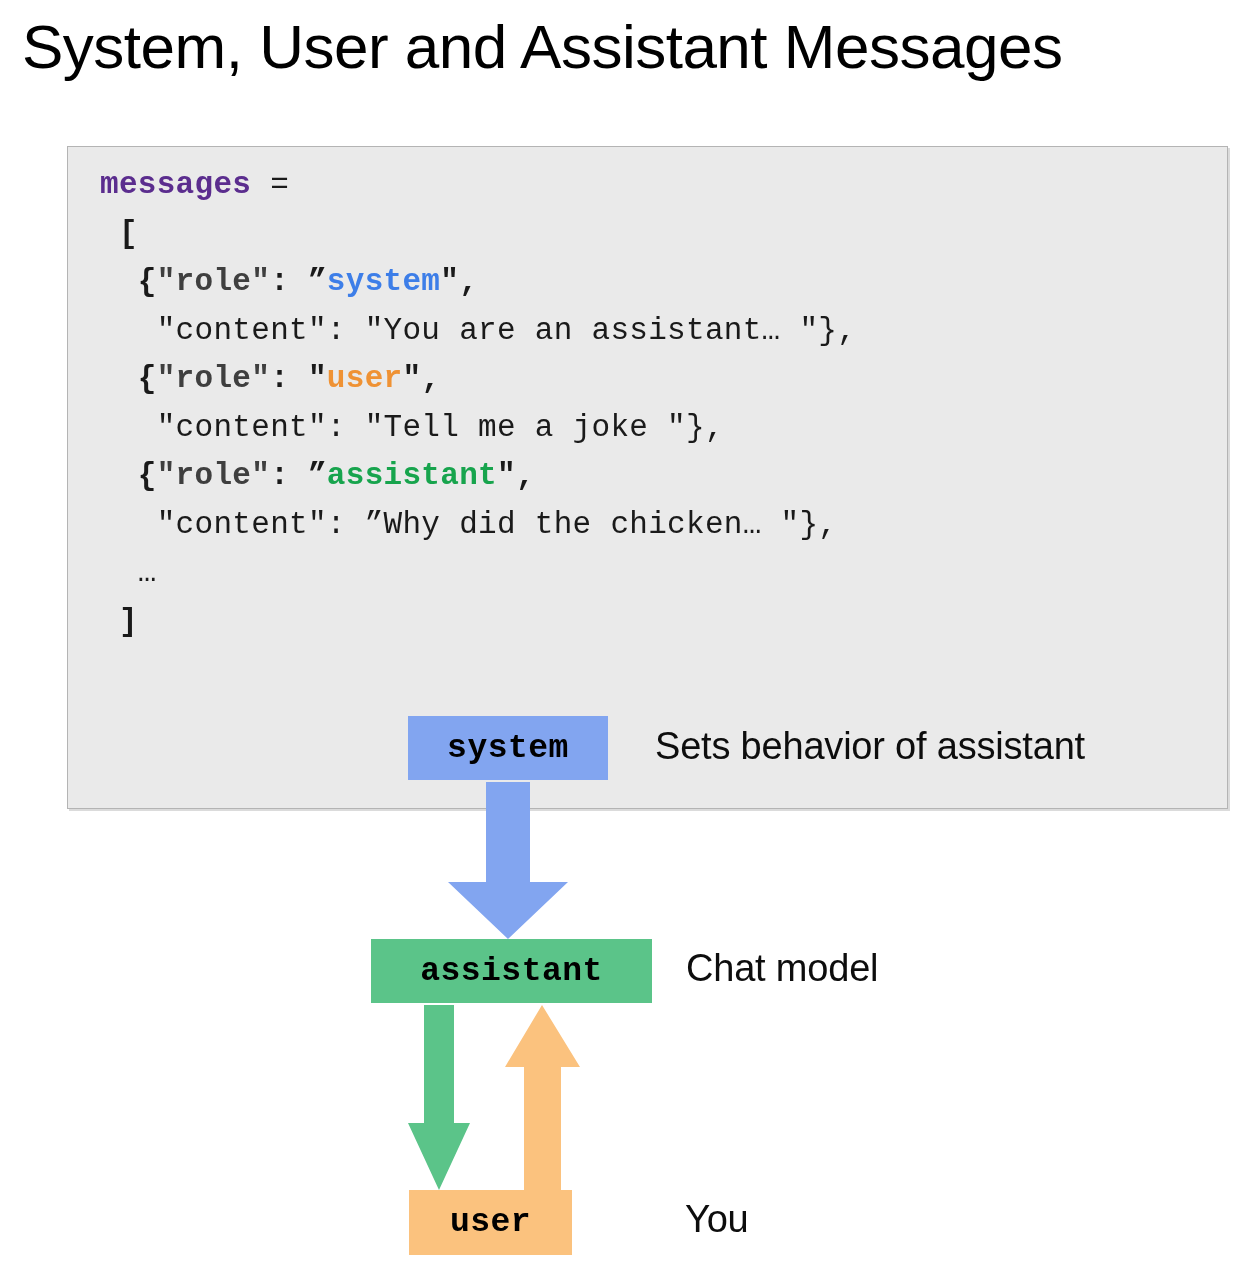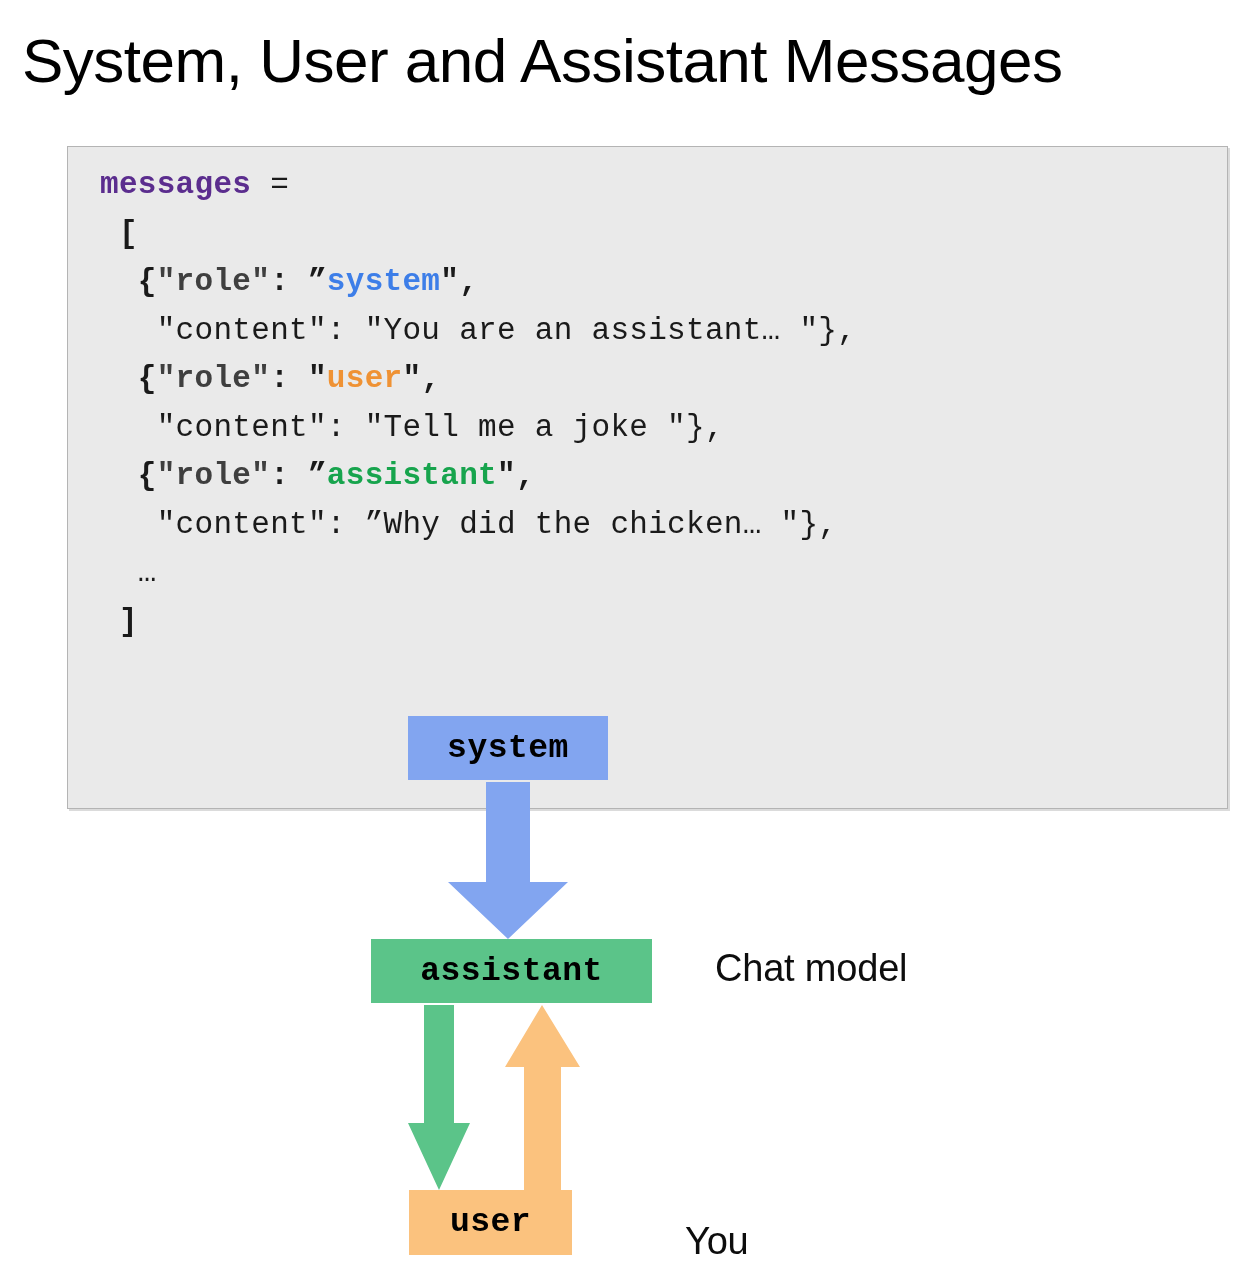--- a/index.html
+++ b/index.html
@@ -22,21 +22,20 @@
     left: 22px;
     top: 14px;
     width: 1220px;
     font-family: "Liberation Sans", sans-serif;
     font-size: 62px;
     font-weight: 500;
     letter-spacing: -0.5px;
     line-height: 1.08;
     color: #000000;
     white-space: nowrap;
-    margin-top: 14px;
   }
 
   
   #code-block {
     position: absolute;
     left: 67px;
     top: 146px;
     width: 1161px;
     height: 663px;
     background: #eaeaea;
@@ -86,42 +85,43 @@
   .role-desc {
     position: absolute;
     font-family: "Liberation Sans", sans-serif;
     font-size: 38px;
     font-weight: 400;
     color: #0d0d0d;
     white-space: nowrap;
     letter-spacing: -0.2px;
   }
   #desc-system    { left: 655px; top: 35px; }
-  #desc-assistant { left: 686px; top: 257px; margin-left: 29px; }
-  #desc-user      { left: 685px; top: 530px; text-align: right; }
+  #desc-assistant { left: 686px; top: 257px; }
+  #desc-user      { left: 685px; top: 508px; text-align: right; }
 
   .arrow-svg { position: absolute; }
   #arrow-system-assistant { left: 448px; top: 92px;  width: 120px; height: 157px; }
   #arrow-assistant-user   { left: 408px; top: 315px; width: 62px;  height: 185px; }
   #arrow-user-assistant   { left: 505px; top: 315px; width: 75px;  height: 185px; }
 </style>
 </head>
 <body>
 
 <div id="slide-title">System, User and Assistant Messages</div>
 
 <div id="code-block">
   <div id="code-lines"><span class="code-line"><span class="tok-var">messages</span><span class="tok-plain"> = </span></span><span class="code-line"><span class="tok-punct"> [</span></span><span class="code-line"><span class="tok-punct">  {</span><span class="tok-key">"role"</span><span class="tok-punct">: </span><span class="tok-punct">”</span><span class="tok-system">system</span><span class="tok-punct">",</span></span><span class="code-line"><span class="tok-plain">   "content": "You are an assistant… "},</span></span><span class="code-line"><span class="tok-punct">  {</span><span class="tok-key">"role"</span><span class="tok-punct">: </span><span class="tok-punct">"</span><span class="tok-user">user</span><span class="tok-punct">",</span></span><span class="code-line"><span class="tok-plain">   "content": "Tell me a joke "},</span></span><span class="code-line"><span class="tok-punct">  {</span><span class="tok-key">"role"</span><span class="tok-punct">: </span><span class="tok-punct">”</span><span class="tok-asst">assistant</span><span class="tok-punct">",</span></span><span class="code-line"><span class="tok-plain">   "content": ”Why did the chicken… "},</span></span><span class="code-line"><span class="tok-plain">  …</span></span><span class="code-line"><span class="tok-punct"> ]</span></span></div>
 </div>
 
 <div id="diagram">
 
   <div class="role-box" id="box-system">
     <span>system</span>
   </div>
+  <div class="role-desc" id="desc-system">Sets behavior of assistant</div>
 
   <svg class="arrow-svg" id="arrow-system-assistant" viewBox="0 0 120 157">
     <polygon points="38,0 82,0 82,100 120,100 60,157 0,100 38,100" fill="#82a5f0"></polygon>
   </svg>
 
   <div class="role-box" id="box-assistant">
     <span>assistant</span>
   </div>
   <div class="role-desc" id="desc-assistant">Chat model</div>
 

